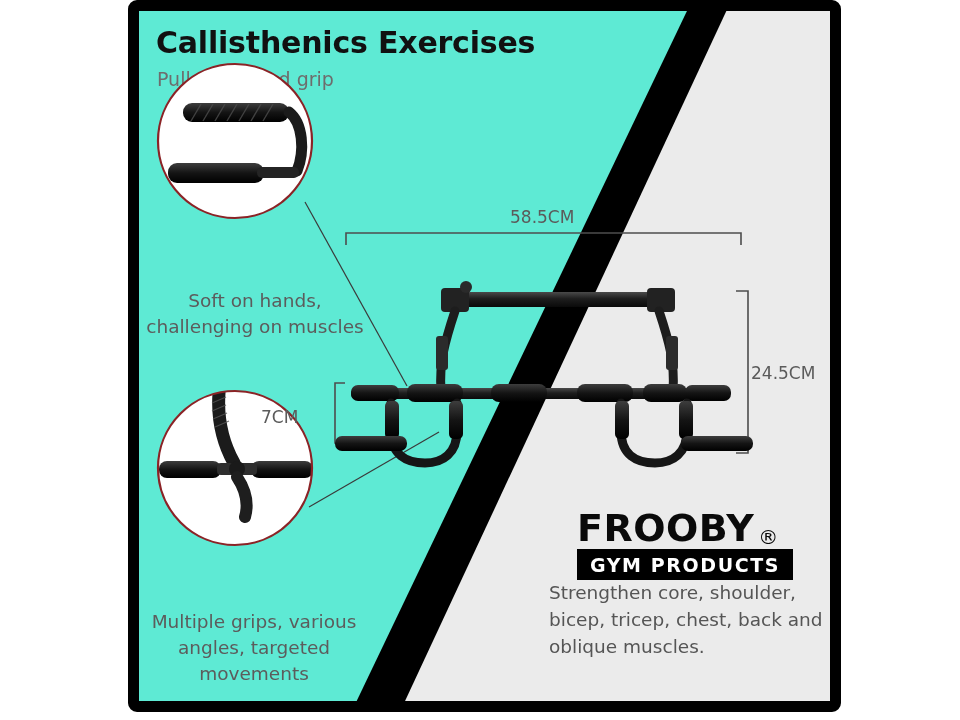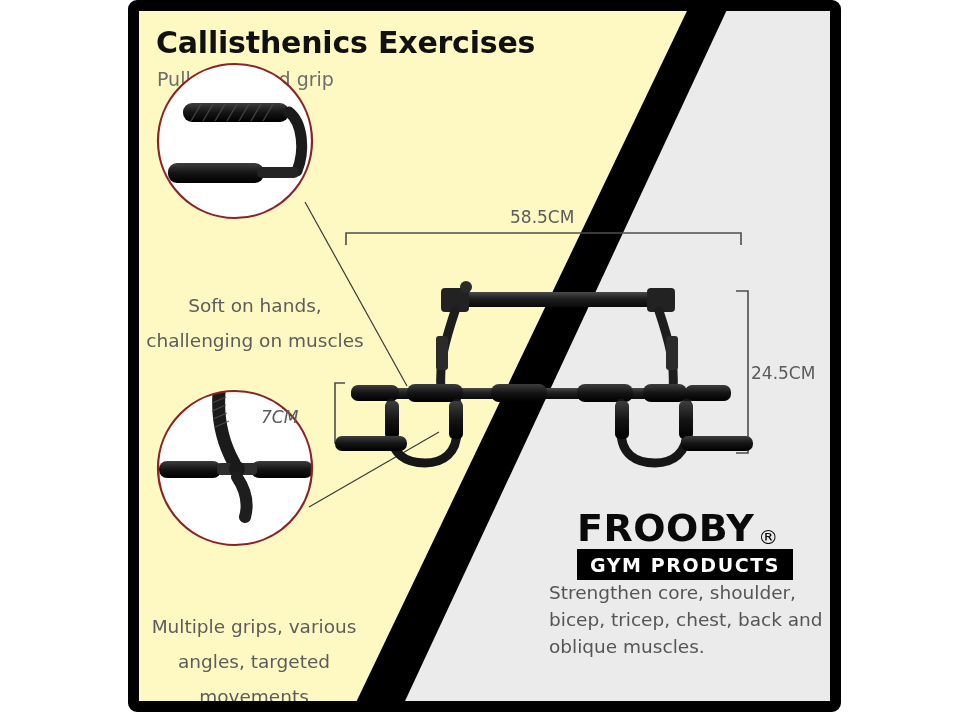--- a/index.html
+++ b/index.html
@@ -10,21 +10,21 @@
     overflow:hidden;
   }
   #stage{position:relative;width:960px;height:720px;}
 
   
   .card{
     position:absolute;left:128px;top:0px;width:713px;height:712px;
     border:11px solid #000000;
     border-radius:9px;
     box-sizing:border-box;
-    background:#fef9c3;
+    background:#5eead4;
     overflow:hidden;
   }
   
   .bg-grey{
     position:absolute;left:0;top:0;width:100%;height:100%;
     background:#ebebeb;
     clip-path:polygon(100% 0, 100% 100%, 36.4% 100%, 82.6% 0);
   }
   .bg-diagonal{
     position:absolute;left:0;top:0;width:100%;height:100%;
@@ -37,34 +37,34 @@
     position:absolute;left:17px;top:14px;
     font-size:30px;font-weight:bold;color:#111111;
     letter-spacing:-0.2px;white-space:nowrap;
   }
   .subtitle{
     position:absolute;left:18px;top:57px;
     font-size:19px;color:#6d6d6d;white-space:nowrap;
   }
   .callout{
     position:absolute;text-align:center;
-    font-size:18.5px;line-height:35px;color:#5c5c5c;
+    font-size:18.5px;line-height:26px;color:#5c5c5c;
   }
   .callout-top{left:5px;top:277px;width:222px;}
   .callout-bottom{left:0px;top:598px;width:230px;}
   .body-text{
     position:absolute;left:410px;top:568px;width:290px;
     font-size:18.5px;line-height:27px;color:#555555;text-align:left;
   }
 
   
   .dim{position:absolute;font-size:17px;color:#5b5b5b;white-space:nowrap;text-align:center;}
   .dim-top{left:371px;top:196px;}
   .dim-right{left:612px;top:352px;}
-  .dim-left{left:122px;top:396px;font-style:italic;}
+  .dim-left{left:122px;top:396px;}
 
   
   .logo{position:absolute;left:438px;top:497px;width:216px;}
   .logo-word{
     font-size:38px;font-weight:bold;color:#0a0a0a;
     letter-spacing:0.5px;line-height:40px;white-space:nowrap;
     display:flex;align-items:flex-end;
   }
   .logo-reg{font-size:20px;line-height:22px;margin-left:4px;margin-top:6px;font-weight:normal;}
   .logo-bar{

